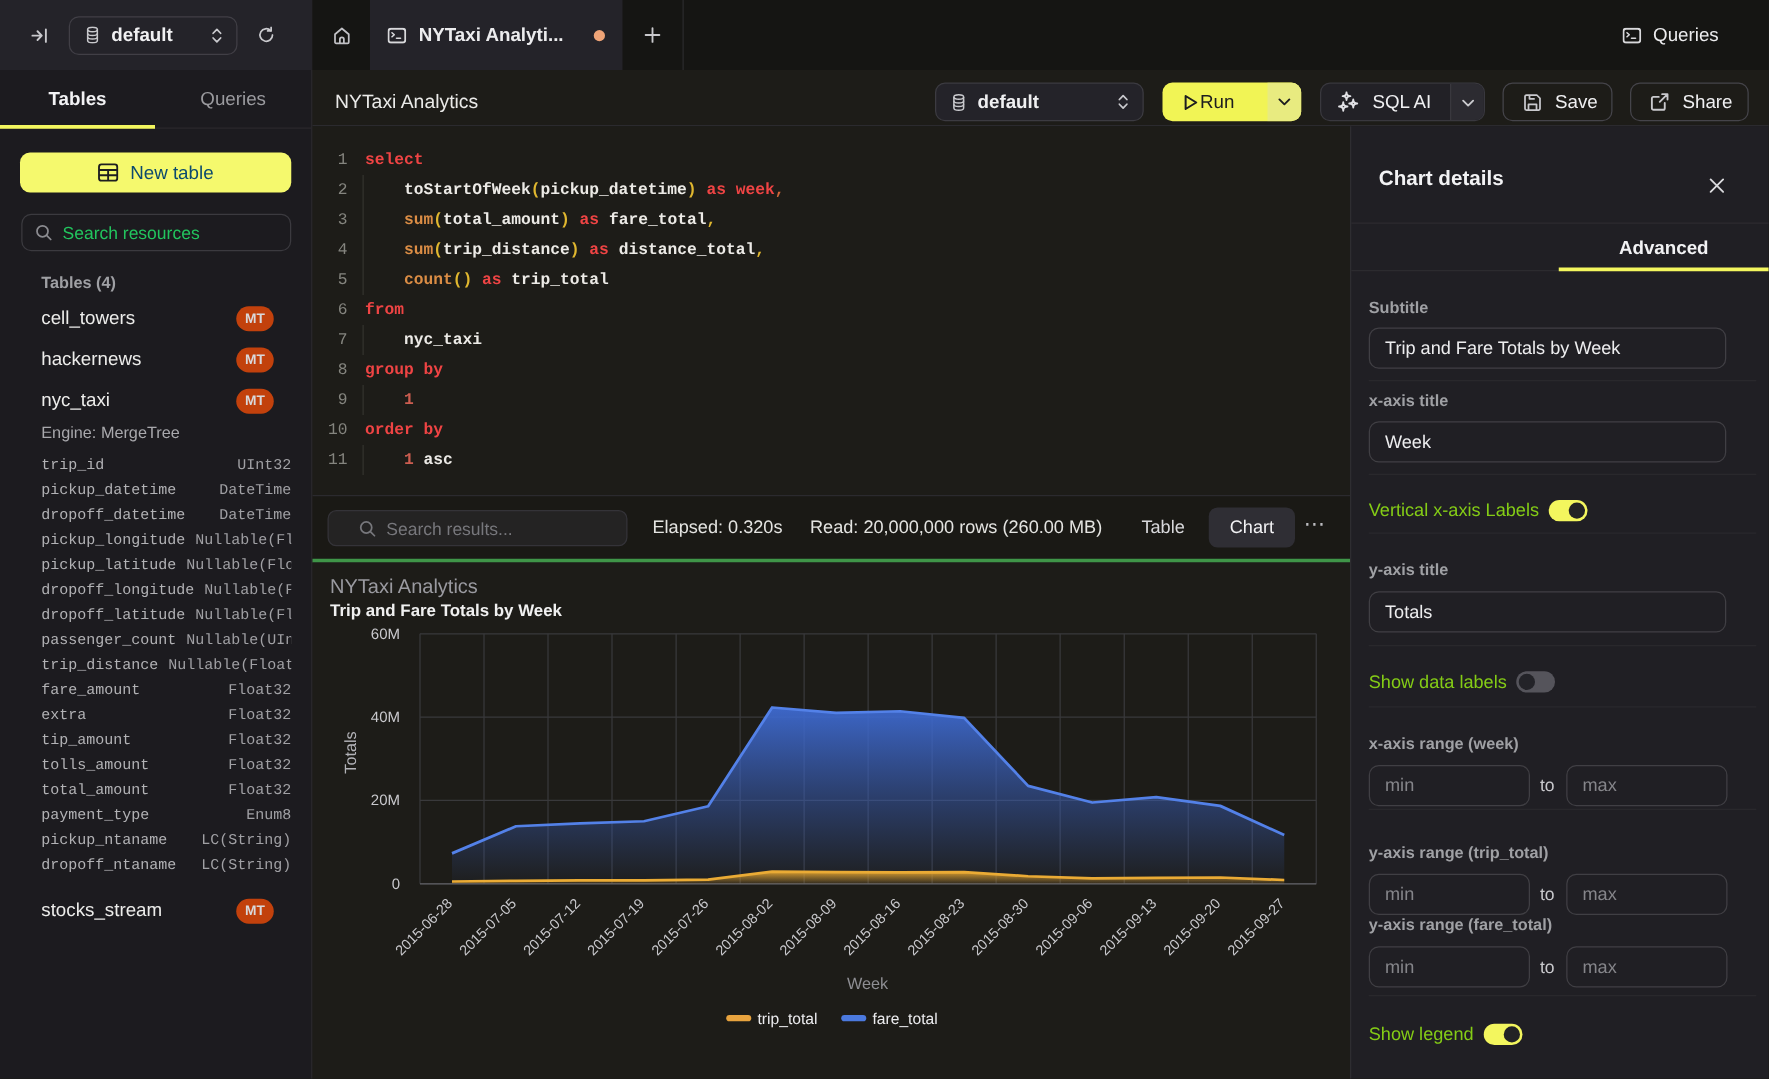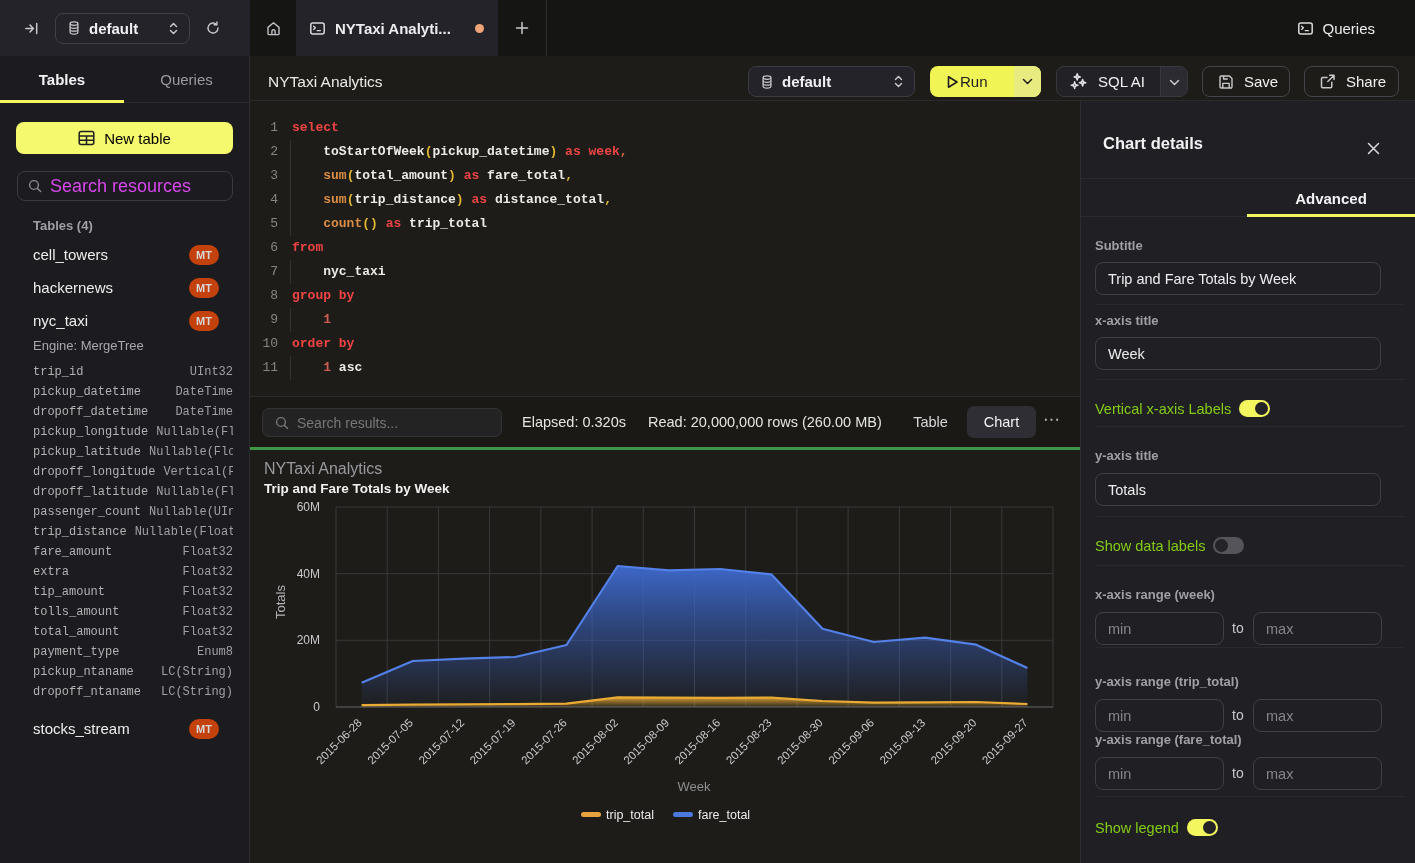--- a/index.html
+++ b/index.html
@@ -22,24 +22,24 @@
   font-size:15px;color:#ececee}
 
 #side{left:0;top:56px;width:250px;height:807px;background:#1c1b1f;border-right:1px solid #2c2b2f;box-sizing:border-box}
 #sideTabs{position:absolute;left:0;top:0;width:249px;height:47px;border-bottom:1px solid #2a292d;box-sizing:border-box}
 #sideTabs .a{position:absolute;left:0;top:0;width:124px;height:47px;display:flex;align-items:center;justify-content:center;
   font-size:15px;font-weight:700;color:#f2f2f4}
 #sideTabs .b{position:absolute;left:124px;top:0;width:125px;height:47px;display:flex;align-items:center;justify-content:center;
   font-size:15px;color:#9b9b9f}
 #sideTabs .u{position:absolute;left:0;bottom:-1px;width:124px;height:3px;background:#f3f65e}
 #newTable{position:absolute;left:16px;top:66px;width:217px;height:32px;background:#f5f96d;border-radius:8px;
-  display:flex;align-items:center;justify-content:center;gap:9px;color:#000000;font-size:15px}
+  display:flex;align-items:center;justify-content:center;gap:9px;color:#0c4a6e;font-size:15px}
 #sideSearch{position:absolute;left:17px;top:115px;width:216px;height:30px;border:1px solid #3b3a3f;border-radius:8px;
   box-sizing:border-box;display:flex;align-items:center;padding:0 10px;gap:8px}
-#sideSearch .p{font-size:18px;color:#d946ef}
+#sideSearch .p{font-size:14px;color:#22c55e}
 .slbl{position:absolute;left:33px;font-size:13px;font-weight:700;color:#9fa0a4}
 .titem{position:absolute;left:33px;font-size:15px;color:#ededeb;font-weight:400}
 .mt{position:absolute;left:189px;width:30px;height:20px;background:#c2410c;border-radius:10px;
   font-size:11px;font-weight:700;color:#d8d8db;display:flex;align-items:center;justify-content:center}
 .col{position:absolute;left:33px;width:200px;font-family:"Liberation Mono",monospace;font-size:12px;
   display:flex;justify-content:space-between;white-space:nowrap;overflow:hidden}
 .col .n{color:#b2b2b5}
 .col .y{color:#a0a0a4;margin-left:8px}
 
 #hrow{left:250px;top:56px;width:1165px;height:45px;background:#1d1c18;border-bottom:1px solid #2b2a2e;box-sizing:border-box}
@@ -48,21 +48,21 @@
 
 #editor{left:250px;top:101px;width:830px;height:295px;background:#1d1c18;font-family:"Liberation Mono",monospace;font-size:13px}
 .cl{position:absolute;left:0;height:24px;line-height:24px;white-space:pre}
 .cl .ln{position:absolute;left:0;width:28px;text-align:right;color:#85857f}
 .cl .cd{position:absolute;left:42px;font-weight:700}
 .cl .g{position:absolute;left:40px;top:0;height:24px;width:1px;background:#33322d}
 .kw{color:#ef4444;font-weight:700}.fn{color:#db8d45}.pa{color:#e0b72f}.id{color:#eceae6;font-weight:700}.nu{color:#cc5d50}.cm{color:#e0b72f}.cm2{color:#d0683a}
 
 #rbar{left:250px;top:396px;width:830px;height:51px;background:#1a1915;border-top:1px solid #2b2a2e;box-sizing:border-box}
 #rsearch{position:absolute;left:12px;top:11px;width:240px;height:29px;background:#242323;border:1px solid #343338;
-  border-radius:7px;box-sizing:border-box;display:flex;align-items:center;padding:0 12px;gap:8px}
+  border-radius:7px;box-sizing:border-box;display:flex;align-items:center;padding:0 24px;gap:8px}
 #rsearch .p{font-size:14px;color:#77777c}
 #rbar .inf{position:absolute;top:17px;font-size:14.5px;color:#e4e4e1}
 #chartPill{position:absolute;left:717px;top:9px;width:69px;height:32px;background:#2f2e34;border-radius:7px;
   display:flex;align-items:center;justify-content:center;font-size:14.5px;font-weight:400;color:#f2f2f4}
 #tableBtn{position:absolute;left:647px;top:9px;width:67px;height:32px;display:flex;align-items:center;justify-content:center;
   font-size:14.5px;color:#d8d8db}
 #dots{position:absolute;left:793px;top:12px;font-size:17px;color:#bcbcc0;letter-spacing:1px}
 #greenline{left:250px;top:447px;width:830px;height:3px;background:#3f9548}
 
 #chart{left:250px;top:450px;width:830px;height:413px;background:#1d1c18}
@@ -194,21 +194,21 @@
     <div class="col" style="top:369px">
       <span class="n">pickup_longitude</span>
       <span class="y">Nullable(Fl</span>
     </div>
     <div class="col" style="top:389px">
       <span class="n">pickup_latitude</span>
       <span class="y">Nullable(Flo</span>
     </div>
     <div class="col" style="top:409px">
       <span class="n">dropoff_longitude</span>
-      <span class="y">Vertical(F</span>
+      <span class="y">Nullable(F</span>
     </div>
     <div class="col" style="top:429px">
       <span class="n">dropoff_latitude</span>
       <span class="y">Nullable(Fl</span>
     </div>
     <div class="col" style="top:449px">
       <span class="n">passenger_count</span>
       <span class="y">Nullable(UIn</span>
     </div>
     <div class="col" style="top:469px">

